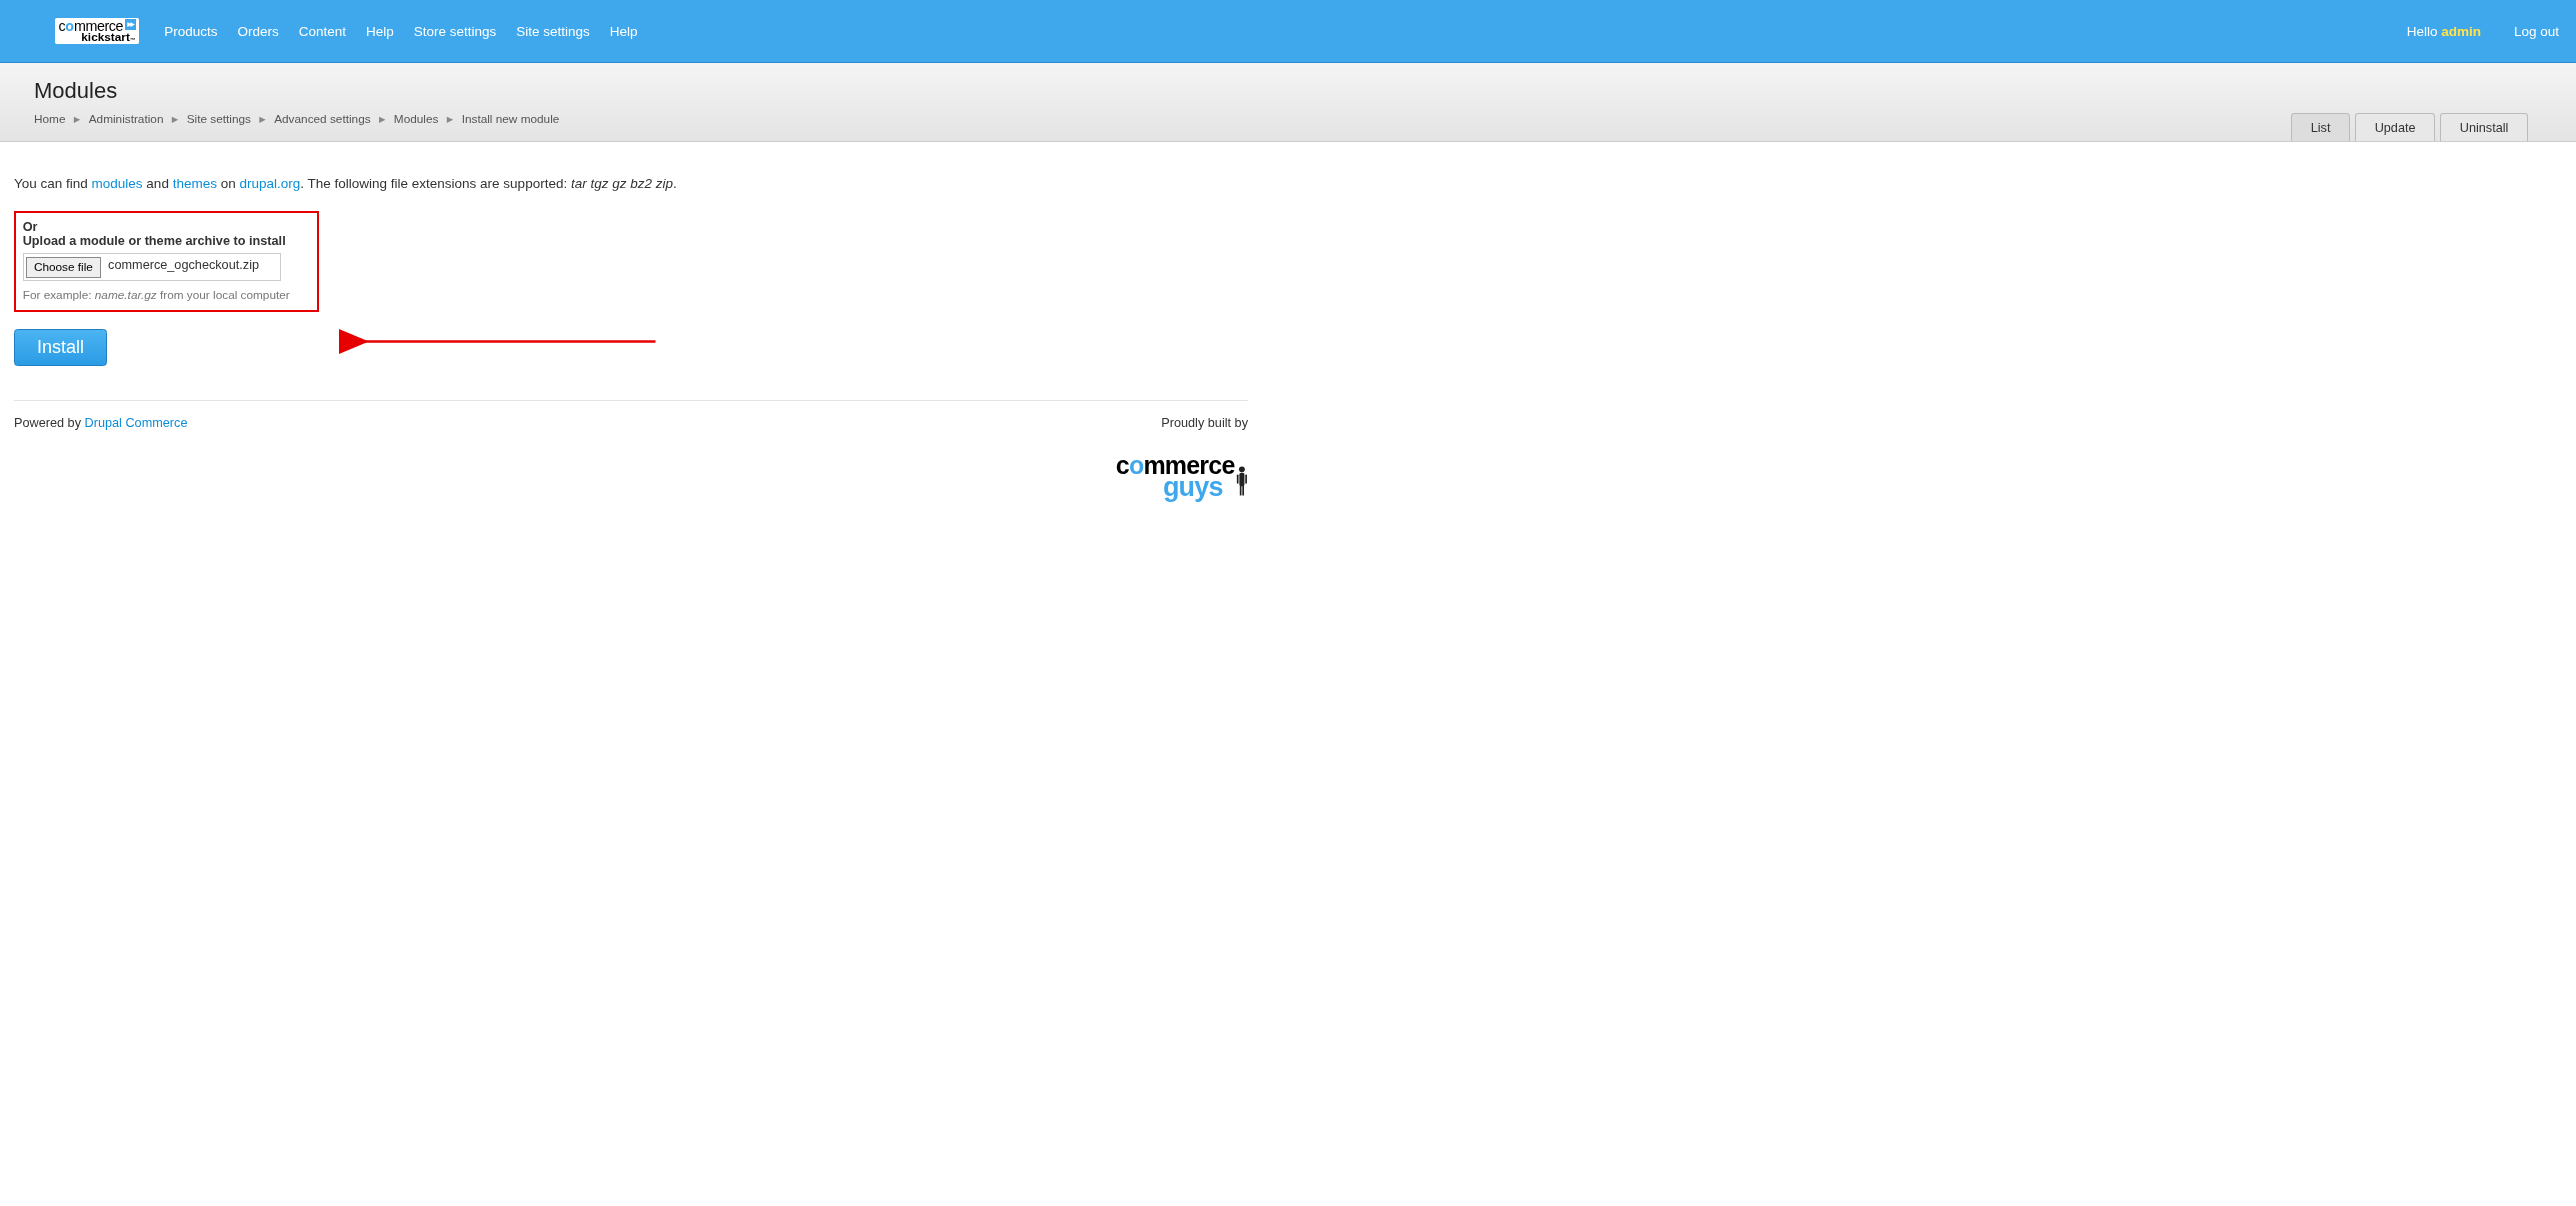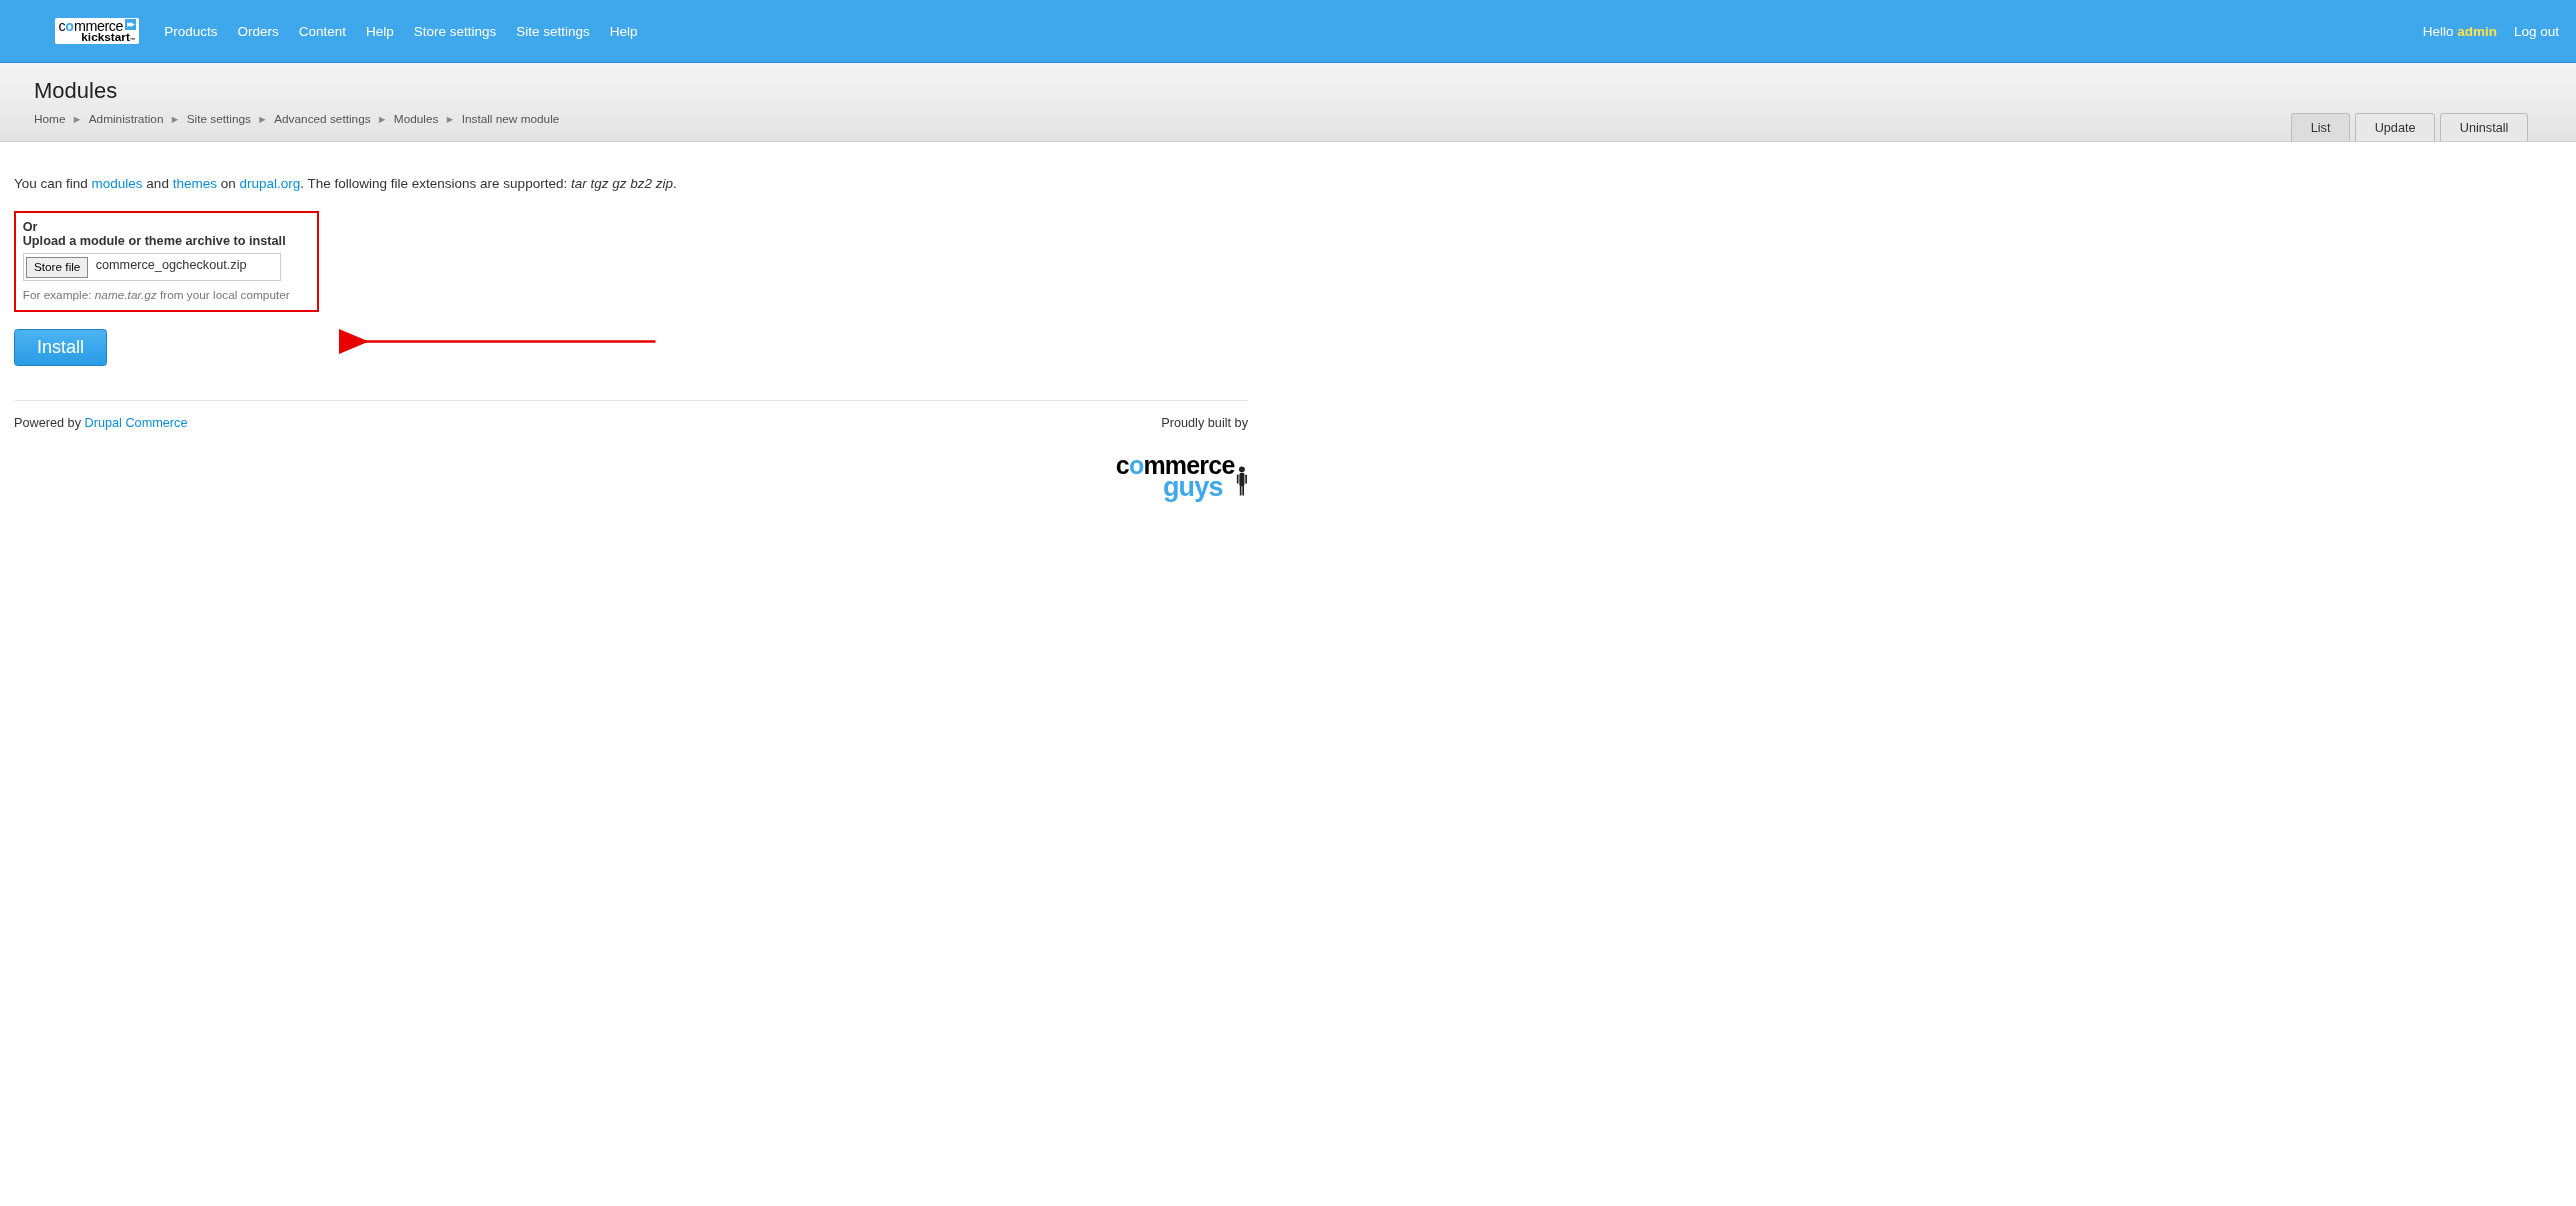--- a/index.html
+++ b/index.html
@@ -8,21 +8,21 @@
   
   .topbar { background: #3fa8ec; height: 63px; display: flex; align-items: center; padding: 0 17px 0 55px; border-bottom: 0.8px solid #2a8bd0; }
   .logo { display: flex; align-items: center; margin-right: 25px; }
   .logo-c { color: #000; font-size: 14.3px; letter-spacing: -0.4px; }
   .logo-wrap { background:#fff; padding: 1.7px 3.4px 0 3.4px; border-radius:1.7px; display:flex; flex-direction:column; align-items:flex-end; line-height:1; }
   .logo-arrows { background:#3fa8ec; color:#fff; display:inline-block; padding:0.8px 2.5px; font-size:9.3px; margin-left:1.7px; vertical-align:top; letter-spacing:-1.7px;}
   .logo-sub { font-size:11.8px; color:#000; font-weight:bold; margin-top:-1.7px; }
   .logo-tm { font-size:5.9px; vertical-align:bottom; }
   .nav { display: flex; gap: 20px; }
   .nav a { color: #fff; text-decoration: none; font-size: 13.5px; }
-  .topbar-right { margin-left: auto; display: flex; gap: 17px; align-items: center; color: #fff; font-size: 13.5px; }
+  .topbar-right { margin-left: auto; display: flex; gap: 33px; align-items: center; color: #fff; font-size: 13.5px; }
   .hello { color: #fff; }
   .hello .admin { color: #ffe24a; font-weight: bold; }
   .logout { color: #fff; text-decoration: none; }
 
   
   .header-region { background: linear-gradient(#f4f4f4, #e4e4e4); border-bottom: 0.8px solid #ccc; padding: 15px 34px 0 34px; position: relative; }
   .page-title { font-size: 22px; font-weight: normal; color: #222; margin-bottom: 8.4px; }
   .breadcrumb { font-size: 11.8px; color: #555; padding-bottom: 15px; display: flex; align-items: center; flex-wrap: wrap; gap: 8.4px; }
   .breadcrumb a { color: #555; text-decoration: none; }
   .breadcrumb .sep { color: #888; font-size: 8.4px; }
@@ -119,21 +119,21 @@
 
   <p class="intro">
     <span>You can find </span><a href="#">modules</a><span> and </span><a href="#">themes</a><span> on </span><a href="#">drupal.org</a><span>. The following file extensions are supported: </span><span class="ext-italic">tar tgz gz bz2 zip</span><span>.</span>
   </p>
 
 
   <div class="upload-box">
     <div class="or">Or</div>
     <div class="upload-label">Upload a module or theme archive to install</div>
     <div class="file-row">
-      <button class="choose-btn">Store file</button>
+      <button class="choose-btn">Choose file</button>
       <span class="file-name">commerce_ogcheckout.zip</span>
     </div>
     <div class="description">
       <span>For example: </span><span class="italic">name.tar.gz</span><span> from your local computer</span>
     </div>
   </div>
 
   
   <svg width="337" height="25" style="position:absolute; left:337px; top:187px;" viewBox="0 0 400 30">
     <defs>

